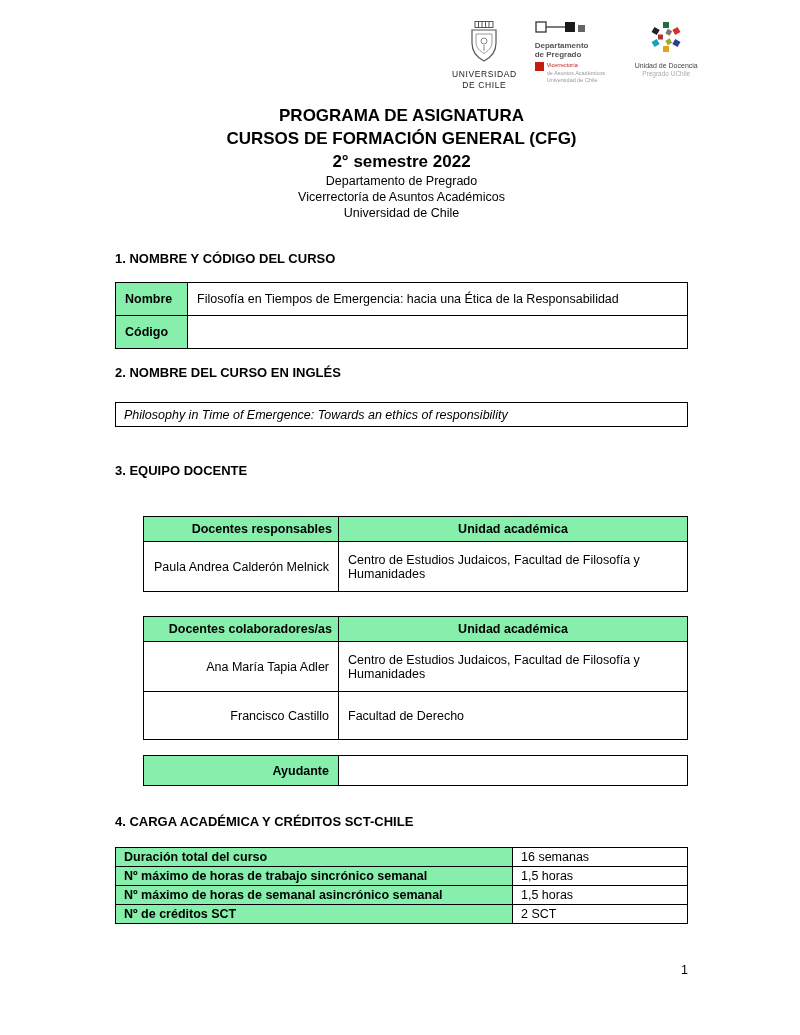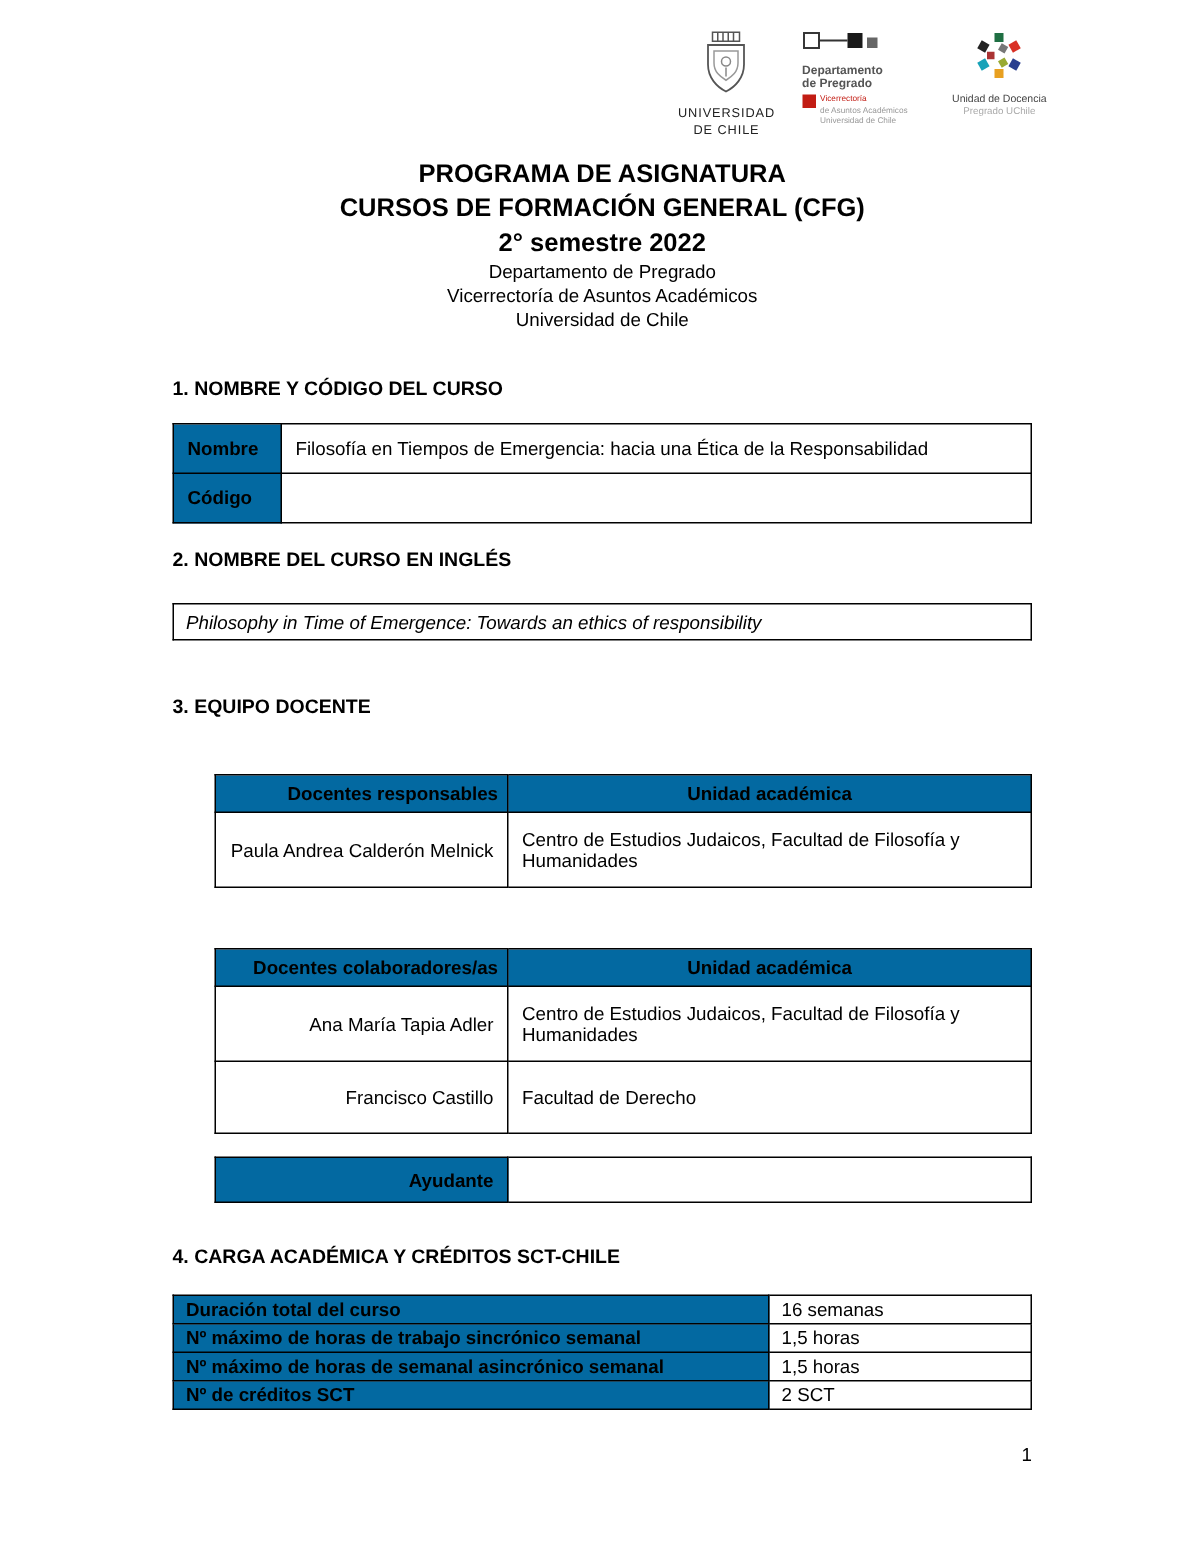--- a/index.html
+++ b/index.html
@@ -30,41 +30,41 @@
   .content { padding: 104px 112px 0 115px; }
 
   .doc-header { text-align: center; }
   .title-line { font-size: 17px; font-weight: bold; line-height: 23px; }
   .subtitle-line { font-size: 12.5px; line-height: 16px; }
 
   .section-heading { font-size: 13px; font-weight: bold; }
 
   table { border-collapse: collapse; width: 100%; table-layout: fixed; }
   td { border: 1px solid #000; font-size: 12.5px; padding: 4px 9px; vertical-align: middle; text-align: left; word-wrap: break-word; }
-  .shade { background: #0369a1; font-weight: bold; }
+  .shade { background: #86efac; font-weight: bold; }
   .center { text-align: center; }
   .italic { font-style: italic; }
 
   
   .h-s1 { margin-top: 30px; margin-bottom: 16px; }
   .t-s1 td { height: 33px; }
   .t-s1 .c1 { width: 72px; }
 
   
   .h-s2 { margin-top: 16px; margin-bottom: 22px; }
   .t-s2 td { height: 24px; padding: 3px 8px; }
 
   
   .h-s3 { margin-top: 36px; margin-bottom: 38px; }
   .t-s3 { width: 545px; margin-left: 28px; }
   .t-s3 .c1 { width: 195px; text-align: right; }
   .t-s3 .hdr td { height: 25px; padding: 3px 6px; }
   .row-tall td { height: 50px; }
   .row-tall2 td { height: 48px; }
-  .t-gap { margin-top: 40px; border-radius: 27px; }
+  .t-gap { margin-top: 24px; border-radius: 27px; }
   .t-ayudante { margin-top: 15px; }
   .t-ayudante td { height: 30px; }
 
   
   .h-s4 { margin-top: 28px; margin-bottom: 18px; }
   .t-s4 .c1 { width: 397px; }
   .t-s4 td { height: 19px; padding: 1px 8px; }
 
   .page-number { position: absolute; right: 112px; top: 963px; font-size: 12.5px; }
 </style>

